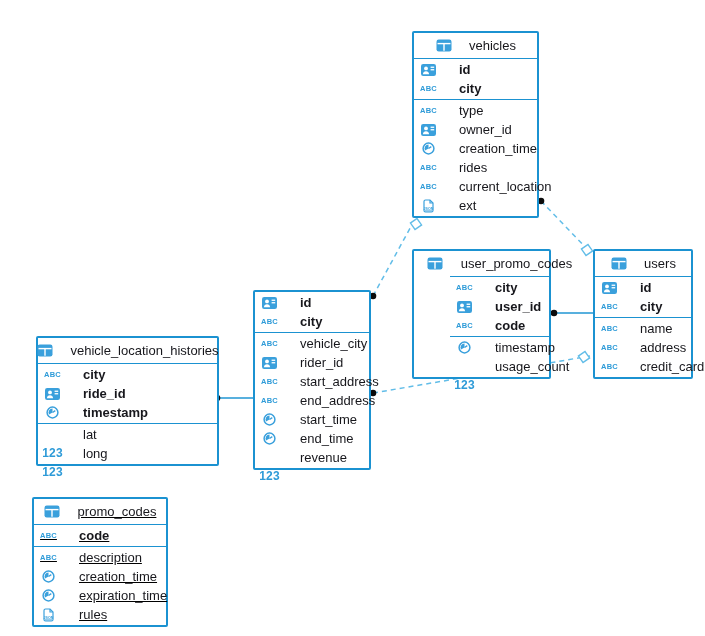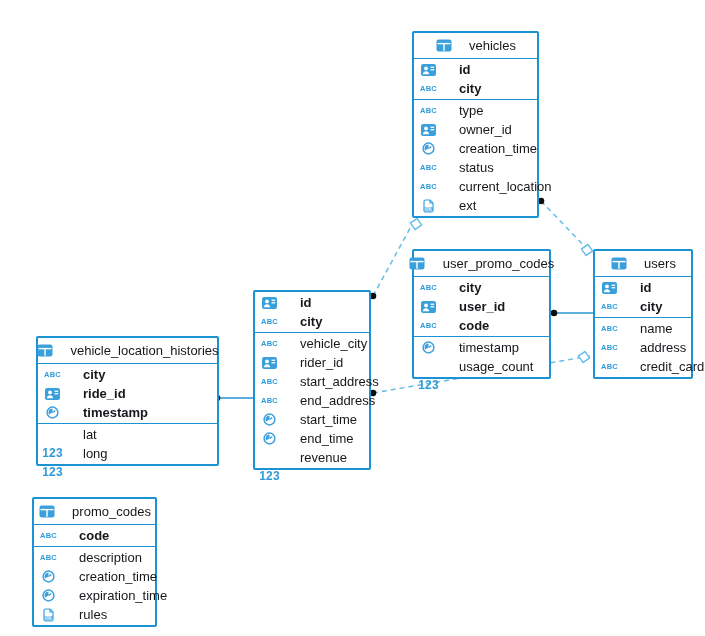--- a/index.html
+++ b/index.html
@@ -117,42 +117,42 @@
               <path d="M6.5 6.5 L6.5 2.6 A3.9 3.9 0 0 0 3 8.4 Z" fill="#3aa0dc"></path>
               <line x1="6.5" y1="6.5" x2="9.3" y2="4.7" stroke="#3aa0dc" stroke-width="1.4"></line>
             </svg>
           </span>
           <span class="col-label">creation_time</span>
         </div>
         <div class="col-row">
           <span class="col-icon">
             <span class="txt-icon">ABC</span>
           </span>
-          <span class="col-label">status</span>
+          <span class="col-label">rides</span>
         </div>
         <div class="col-row">
           <span class="col-icon">
             <span class="txt-icon">ABC</span>
           </span>
           <span class="col-label">current_location</span>
         </div>
         <div class="col-row">
           <span class="col-icon">
             <svg width="13" height="14" viewBox="0 0 13 14">
               <path d="M2 2.5 A1.5 1.5 0 0 1 3.5 1 H8 L11 4 V11.5 A1.5 1.5 0 0 1 9.5 13 H3.5 A1.5 1.5 0 0 1 2 11.5 Z" fill="#fff" stroke="#3aa0dc" stroke-width="1.2"></path>
               <path d="M8 1 L8 4 L11 4" fill="none" stroke="#3aa0dc" stroke-width="1.2"></path>
               <text x="6.5" y="10.6" text-anchor="middle" font-size="3.6" font-weight="bold" fill="#3aa0dc" font-family="Liberation Sans, sans-serif">JSON</text>
               <line x1="3" y1="11.9" x2="10" y2="11.9" stroke="#3aa0dc" stroke-width="0.9"></line>
             </svg>
           </span>
           <span class="col-label">ext</span>
         </div>
       </div>
     </div>
-    <div class="table-box" style="left: 412px; top: 249px; width: 139px;">
+    <div class="table-box" style="left: 412px; top: 249px; width: 139px; padding-left: 36px;">
       <div class="table-header">
         <span class="col-icon">
           <svg width="16" height="13" viewBox="0 0 16 13">
             <rect x="0.5" y="0.5" width="15" height="12" rx="2.2" fill="#3aa0dc"></rect>
             <line x1="1.5" y1="4.6" x2="14.5" y2="4.6" stroke="#fff" stroke-width="1.4"></line>
             <line x1="8" y1="4.6" x2="8" y2="11.8" stroke="#fff" stroke-width="1.4"></line>
           </svg>
         </span>
         <span class="table-title">user_promo_codes</span>
       </div>
@@ -382,21 +382,21 @@
           <span class="col-label">lat</span>
         </div>
         <div class="col-row">
           <span class="col-icon">
             <span class="num-icon">123</span>
           </span>
           <span class="col-label">long</span>
         </div>
       </div>
     </div>
-    <div class="table-box" style="left: 32px; top: 497px; width: 125px;">
+    <div class="table-box" style="left: 32px; top: 497px; width: 136px; text-decoration: underline;">
       <div class="table-header">
         <span class="col-icon">
           <svg width="16" height="13" viewBox="0 0 16 13">
             <rect x="0.5" y="0.5" width="15" height="12" rx="2.2" fill="#3aa0dc"></rect>
             <line x1="1.5" y1="4.6" x2="14.5" y2="4.6" stroke="#fff" stroke-width="1.4"></line>
             <line x1="8" y1="4.6" x2="8" y2="11.8" stroke="#fff" stroke-width="1.4"></line>
           </svg>
         </span>
         <span class="table-title">promo_codes</span>
       </div>

